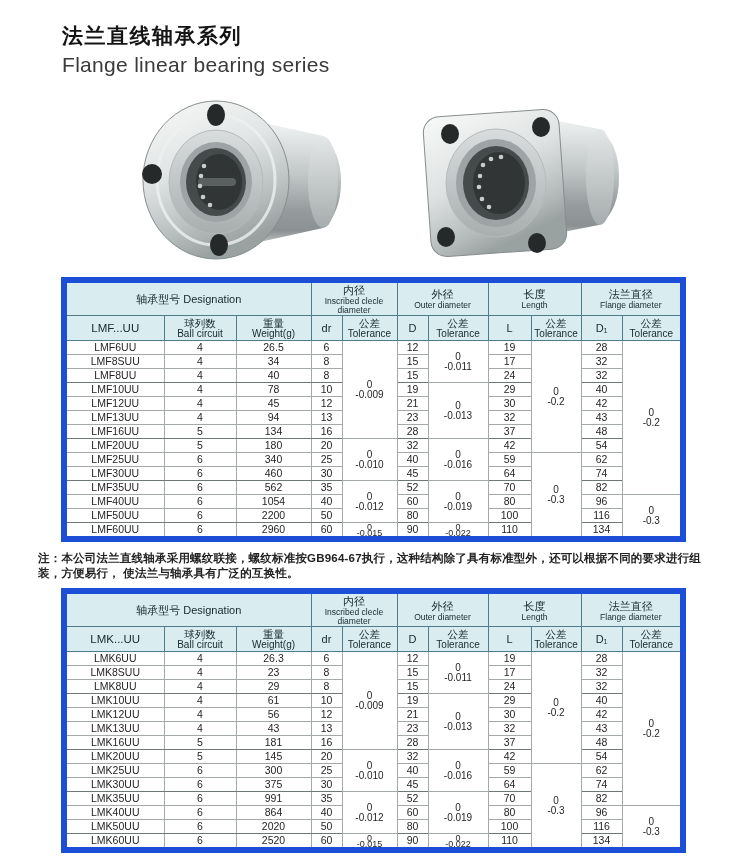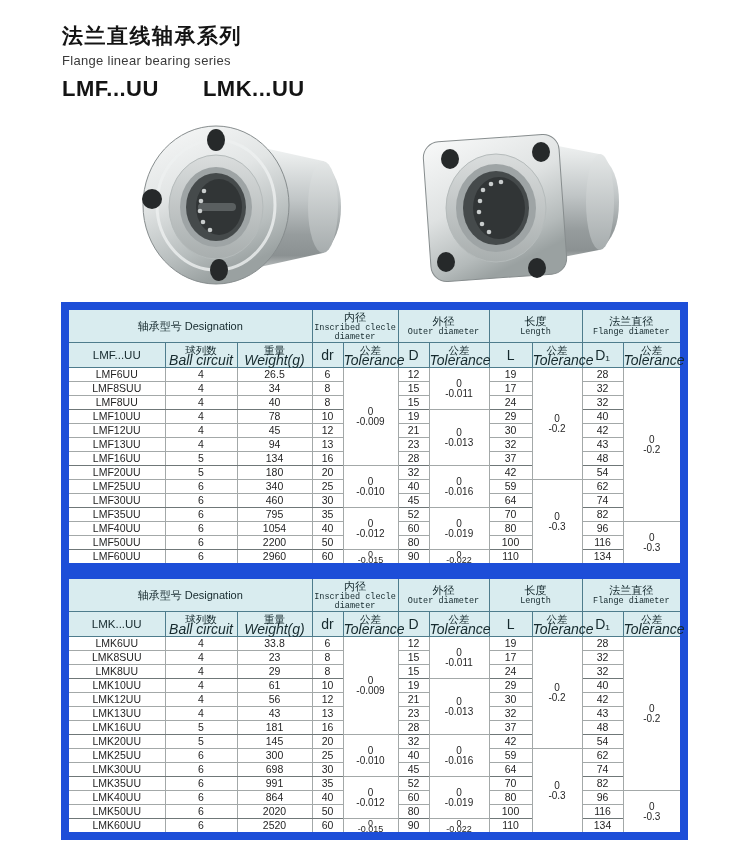--- a/index.html
+++ b/index.html
@@ -2,59 +2,56 @@
 <html><head>
 <meta charset="utf-8">
 <style>
   html,body { margin:0; padding:0; background:#ffffff; }
   body { width:750px; height:863px; overflow:hidden;
          font-family:"Liberation Sans","DejaVu Sans",sans-serif; }
   .page { width:750px; height:637px; background:#fff; position:relative; }
 
   .title-cn { font-size:21px; font-weight:bold; color:#141414; letter-spacing:1.5px;
               margin:0; padding:22px 0 0 62px; }
-  .title-en { font-size:13px; color:#3a3a3a; letter-spacing:0.3px; margin:3px 0 0 62px; }
+  .title-en { font-size:21px; color:#3a3a3a; letter-spacing:0.3px; margin:3px 0 0 62px; }
   .models   { font-size:22px; font-weight:bold; color:#141414; letter-spacing:0.5px;
               margin:8px 0 0 62px; }
   .models .m1 { margin-right:44px; }
 
   .images-row { display:flex; align-items:center; gap:36px; margin:14px 0 8px 126px; }
 
   .spec-table { border-collapse:collapse; table-layout:fixed; width:622px;
-                margin-left:61px; border:8px solid #1d4ed8; }
+                margin-left:61px; border:6px solid #1d4ed8; }
   .spec-table th { background:#d9ecef; border:1px solid #4e7c8c; padding:1px 0;
                    text-align:center; color:#15292d; font-weight:normal; }
   .spec-table td { border:1px solid #a3a8a8; text-align:center; padding:0;
                    height:13px; line-height:13px; font-size:10.5px; color:#1f1f1f;
                    white-space:nowrap; overflow:hidden; }
   .gh { height:29px; vertical-align:middle; }
   .g-cn  { font-size:11px;  line-height:13px; }
-  .g-en  { font-size:8.5px; line-height:8.5px;font-family:Liberation Mono, monospace; }
+  .g-en  { font-size:8.5px; line-height:8.5px; }
   .h2 { height:22px; }
   .sub-series { font-size:11.5px; font-weight:bold; }
   .h2-cn { font-size:10.5px; line-height:11px; }
-  .h2-en { font-size:14px;  line-height:9px;font-style:italic; }
-  .sym   { font-size:14px;margin-left:28px; }
+  .h2-en { font-size:10px;  line-height:9px; }
+  .sym   { font-size:11px;margin-left:28px; }
   .tol-u, .tol-l { font-size:10px; line-height:10px; }
   td.tight .tol-u, td.tight .tol-l { font-size:9px; line-height:6px; }
   tr.sep > td { border-bottom:1.5px solid #6f7778; }
 
   .note { margin:9px 0 7px 38px; width:694px; font-size:11.5px; font-weight:600;
           color:#222; line-height:1.32; letter-spacing:0.2px; }
 </style>
 </head>
 <body>
 
 <div class="page">
 
   <h1 class="title-cn">法兰直线轴承系列</h1>
   <div class="title-en">Flange linear bearing series</div>
-  <div class="models">
-    <span class="m1">LMF...UU</span><span>LMK...UU</span>
-  </div>
 
   <div class="images-row">
 
     <svg width="255" height="172" viewBox="0 0 255 172" role="img">
       <defs>
         <linearGradient id="g1barrel" x1="0" y1="0" x2="0" y2="1">
           <stop offset="0" stop-color="#f4f6f6"></stop>
             <stop offset="0.15" stop-color="#e4e7e7"></stop>
           <stop offset="0.45" stop-color="#c0c5c6"></stop>
             <stop offset="0.72" stop-color="#969c9d"></stop>
@@ -332,21 +329,21 @@
             <td>6</td>
             <td>460</td>
             <td>30</td>
             <td>45</td>
             <td>64</td>
             <td>74</td>
           </tr>
           <tr class="">
             <td>LMF35UU</td>
             <td>6</td>
-            <td>795</td>
+            <td>562</td>
             <td>35</td>
             <td rowspan="3" class="tol">
               <div class="tol-u">0</div>
               <div class="tol-l">-0.012</div>
             </td>
             <td>52</td>
             <td rowspan="3" class="tol">
               <div class="tol-u">0</div>
               <div class="tol-l">-0.019</div>
             </td>
@@ -389,20 +386,21 @@
               <div class="tol-u">0</div>
               <div class="tol-l">-0.022</div>
             </td>
             <td>110</td>
             <td>134</td>
           </tr>
         </tbody>
       </table>
     </div>
 
+  <p class="note"><span>注：本公司法兰直线轴承采用螺纹联接，螺纹标准按GB964-67执行，这种结构除了具有标准型外，还可以根据不同的要求进行组</span><br><span>装，方便易行， 使法兰与轴承具有广泛的互换性。</span></p>
 
   <div id="table-lmk">
       <table class="spec-table">
         <colgroup>
           <col style="width:100px">
           <col style="width:72px">
           <col style="width:75px">
           <col style="width:31px">
           <col style="width:55px">
           <col style="width:31px">
@@ -464,21 +462,21 @@
             <th class="h2">
               <div class="h2-cn">公差</div>
               <div class="h2-en">Tolerance</div>
             </th>
           </tr>
         </thead>
         <tbody>
           <tr class="">
             <td>LMK6UU</td>
             <td>4</td>
-            <td>33.8</td>
+            <td>26.3</td>
             <td>6</td>
             <td rowspan="7" class="tol">
               <div class="tol-u">0</div>
               <div class="tol-l">-0.009</div>
             </td>
             <td>12</td>
             <td rowspan="3" class="tol">
               <div class="tol-u">0</div>
               <div class="tol-l">-0.011</div>
             </td>
@@ -577,21 +575,21 @@
             <td>59</td>
             <td rowspan="6" class="tol">
               <div class="tol-u">0</div>
               <div class="tol-l">-0.3</div>
             </td>
             <td>62</td>
           </tr>
           <tr class="sep">
             <td>LMK30UU</td>
             <td>6</td>
-            <td>698</td>
+            <td>375</td>
             <td>30</td>
             <td>45</td>
             <td>64</td>
             <td>74</td>
           </tr>
           <tr class="">
             <td>LMK35UU</td>
             <td>6</td>
             <td>991</td>
             <td>35</td>

